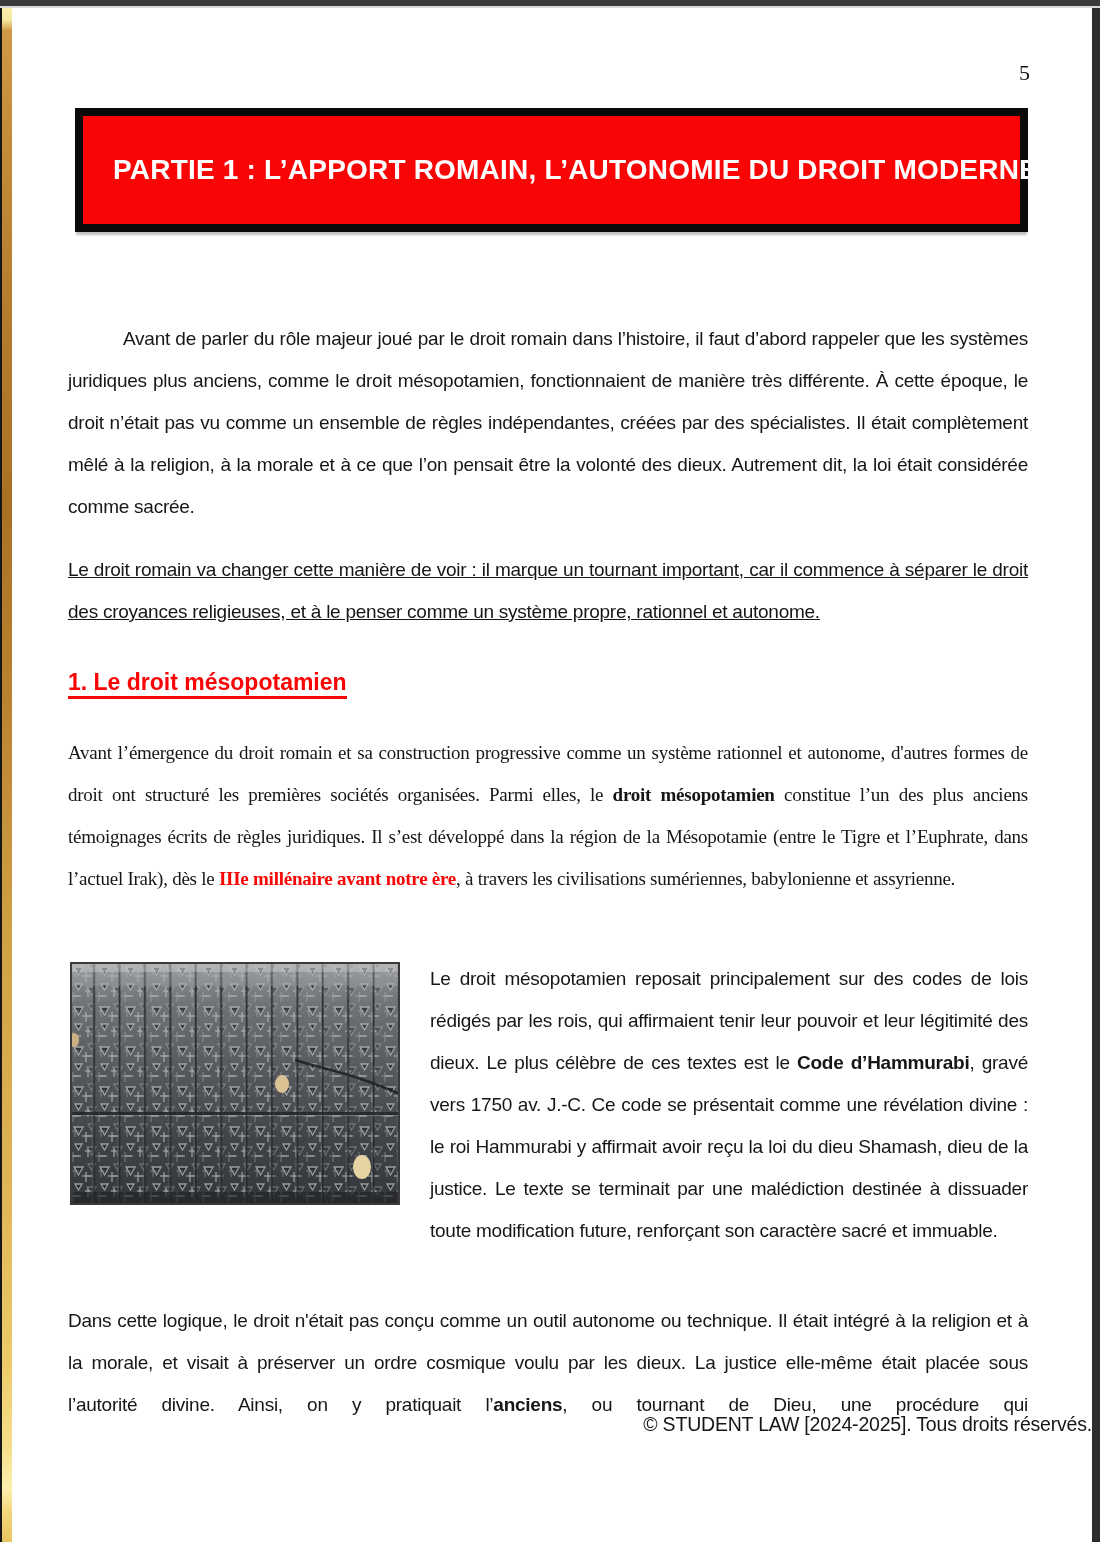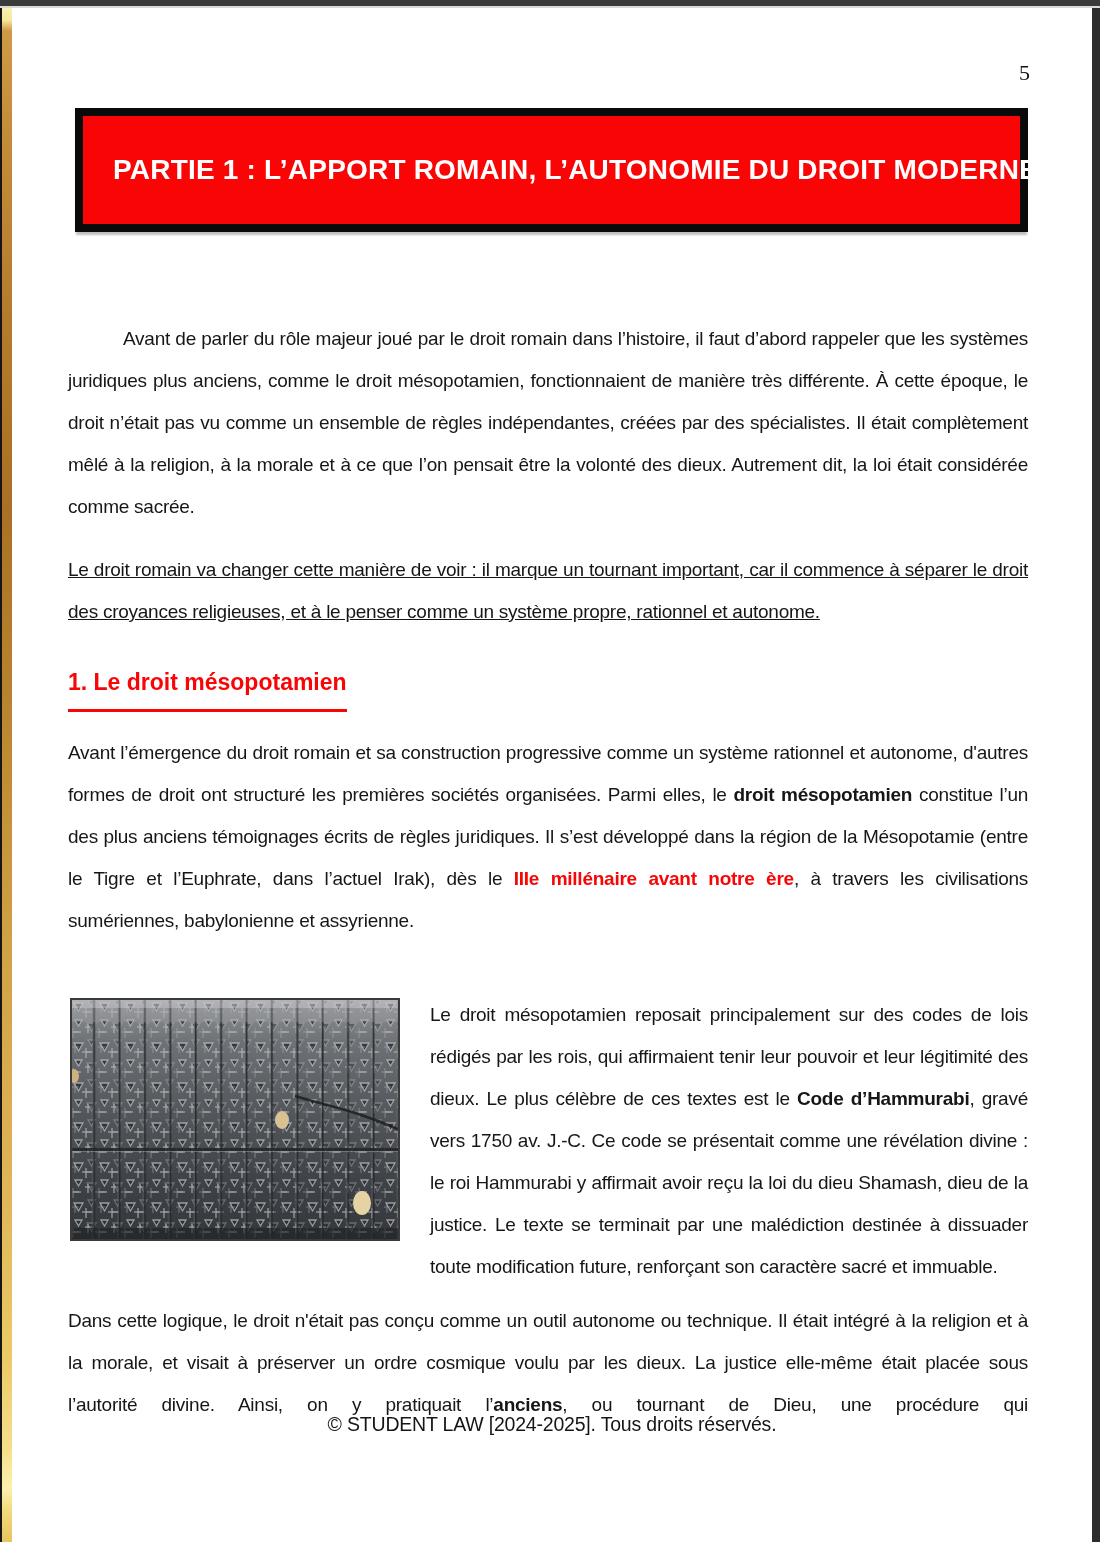--- a/index.html
+++ b/index.html
@@ -30,31 +30,31 @@
     white-space:nowrap; }
 
   
   .flow1 { position:absolute; left:68px; top:318px; width:960px; }
   .para { margin:0; font-size:19px; line-height:42px; text-align:justify;
     letter-spacing:-0.25px; }
   .p1 { text-indent:55px; }
   .p2 { margin-top:21px;text-decoration:underline; }
   .section-heading { margin:32px 0 0 0; font-size:23px; line-height:34px;
     color:#f90505; font-weight:bold; text-align:left; }
-  .section-heading .u { border-bottom:3px solid #f90505; padding-bottom:14px; }
-  .p3 { margin-top:33px; }
+  .section-heading .u { border-bottom:3px solid #f90505; padding-bottom:1px; }
+  .p3 { margin-top:33px;font-family:Liberation Serif, serif; }
 
-  .p4block { position:absolute; left:68px; top:994px; width:960px; }
+  .p4block { position:absolute; left:68px; top:958px; width:960px; }
   .p4block::after { content:""; display:block; clear:both; }
   .stele { float:left; width:330px; height:243px; margin:4px 30px 10px 2px; display:block; }
 
   .p5wrap { position:absolute; left:68px; top:1300px; width:960px; }
   .p5 { text-align-last:justify; }
 
-  .footer { position:absolute; left:12px; right:8px; top:1413px; text-align:center;
+  .footer { position:absolute; left:12px; right:8px; top:1413px; text-align:right;
     font-size:19.5px; color:#161616; letter-spacing:-0.2px; }
 
   .b { font-weight:bold; }
   .rb { font-weight:bold; color:#f90505; }
 </style>
 </head>
 <body>
 
 <div class="top-bar"></div>
 <div class="gold-strip"></div>

